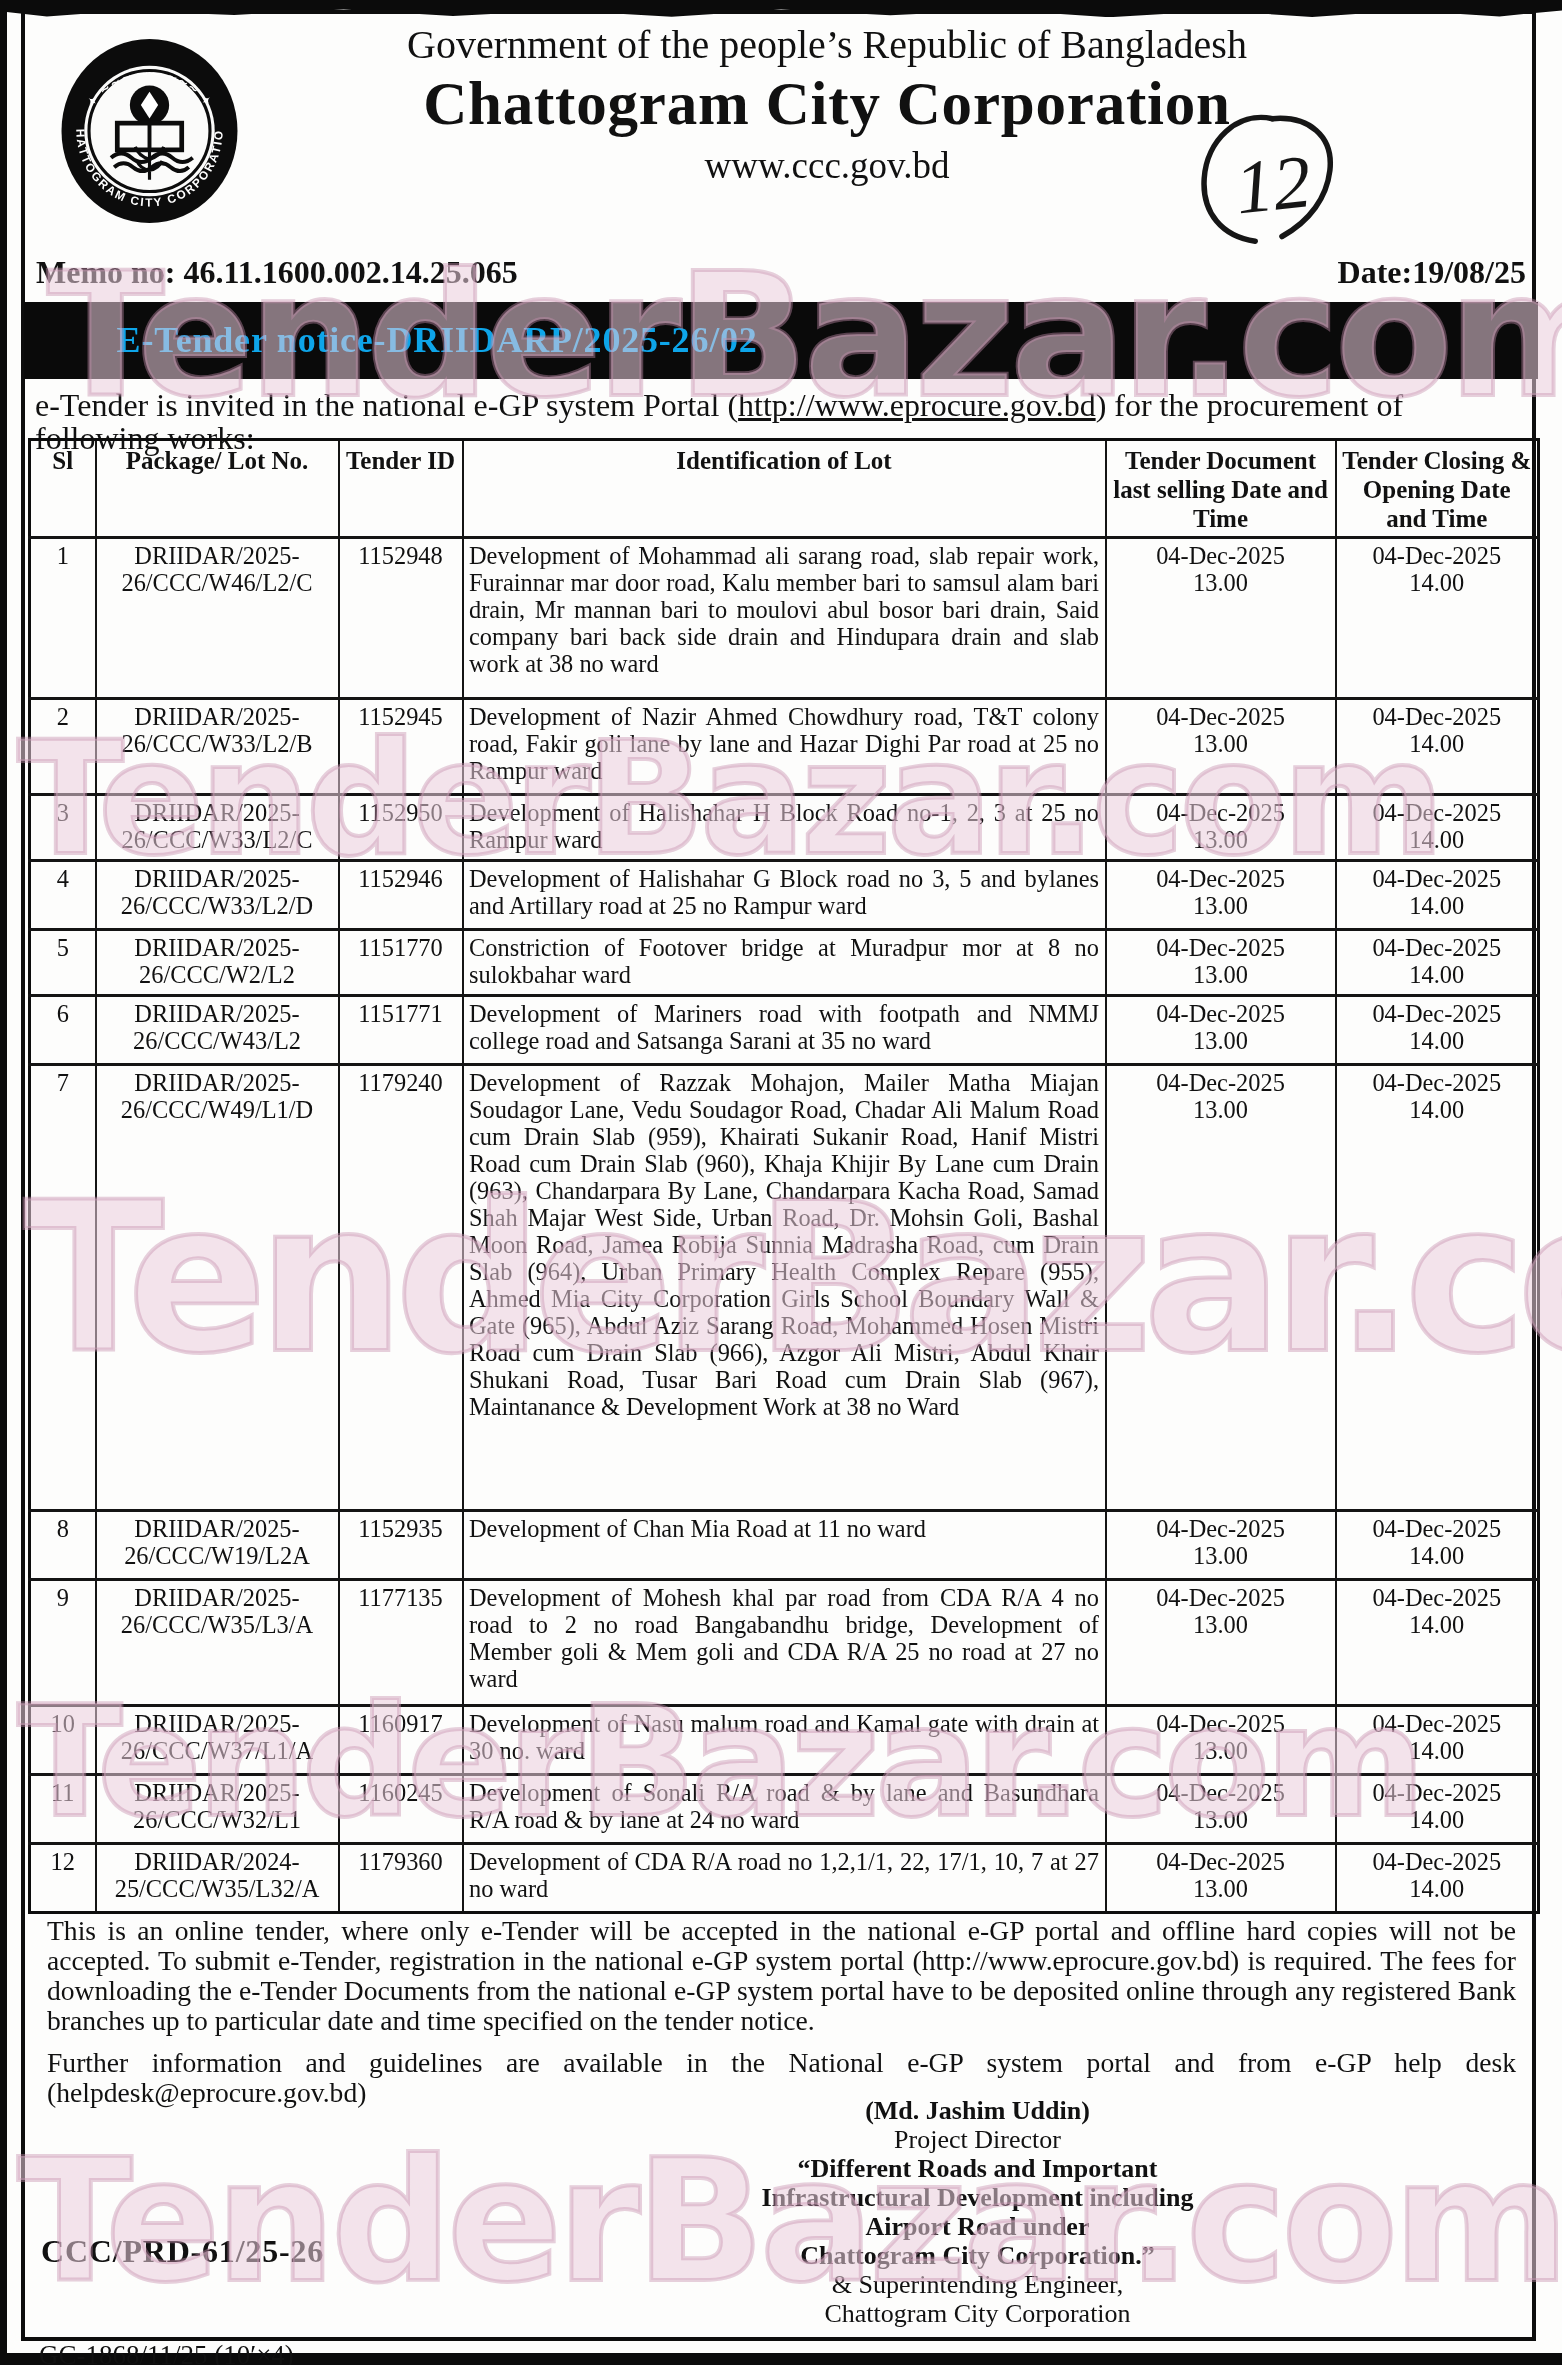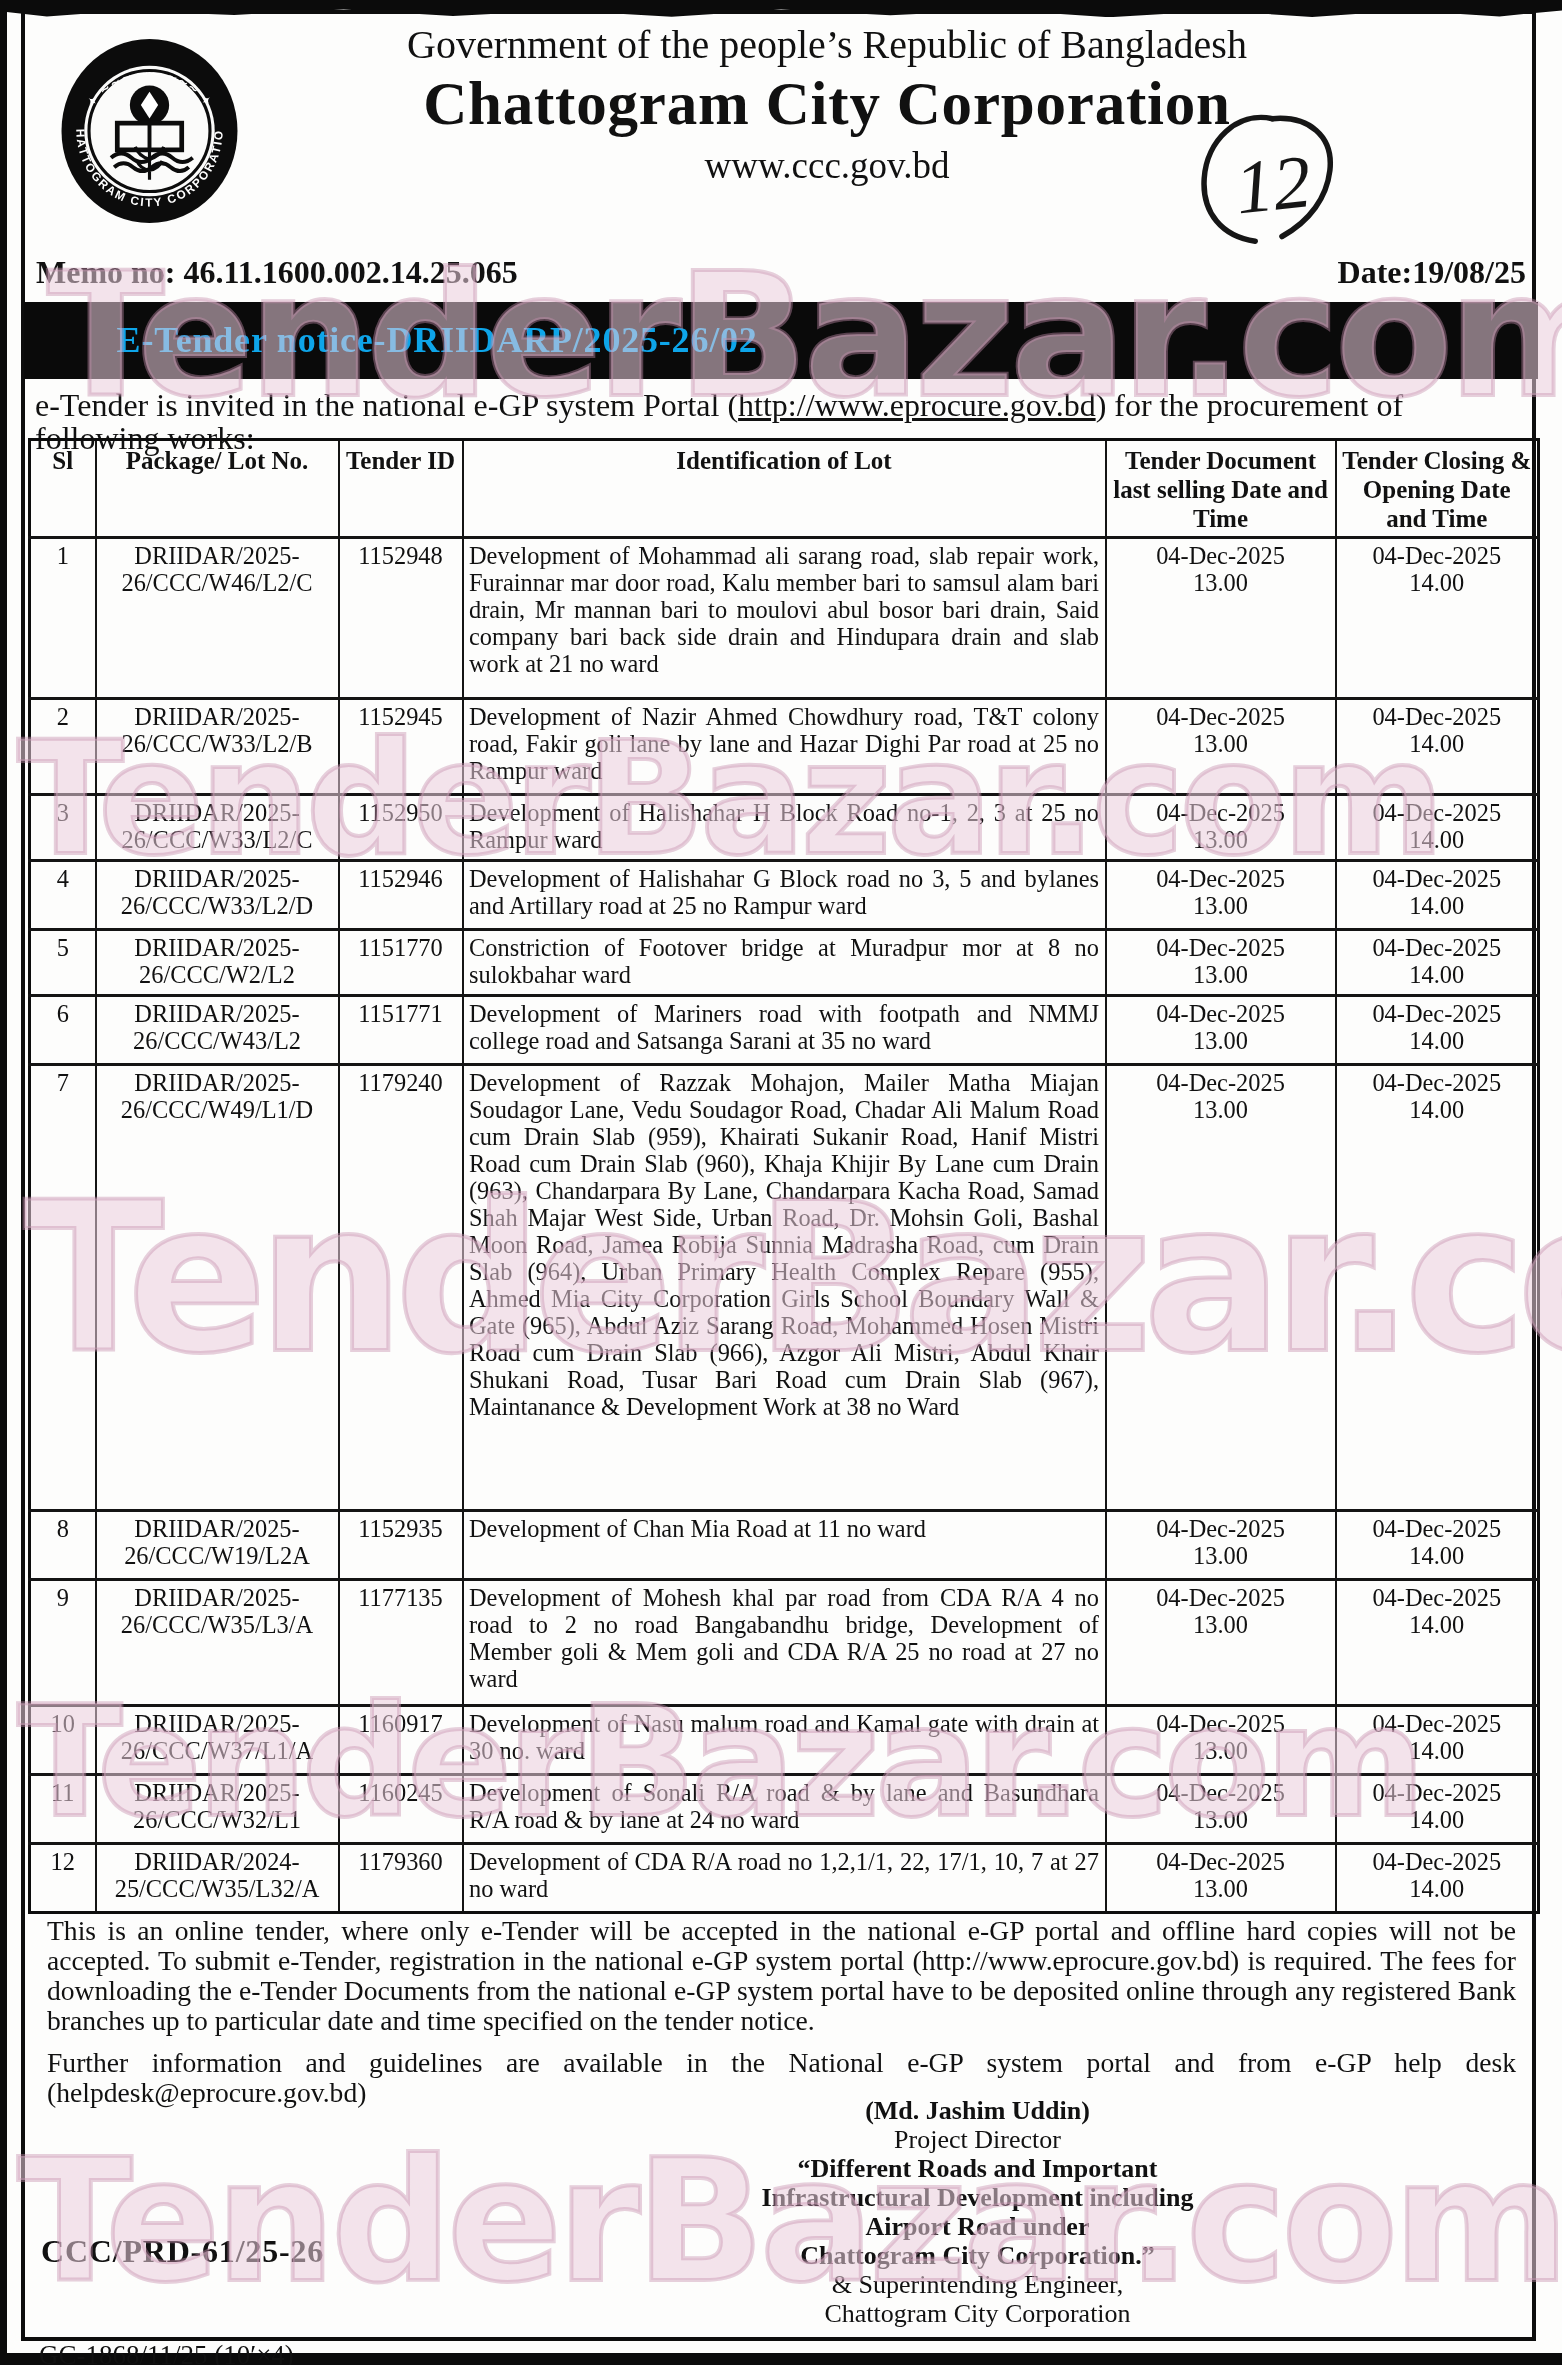--- a/index.html
+++ b/index.html
@@ -141,21 +141,21 @@
         <th>Identification of Lot</th>
         <th>Tender Document last selling Date and Time</th>
         <th>Tender Closing &amp; Opening Date and Time</th>
       </tr>
     </thead>
     <tbody>
         <tr>
           <td class="c-sl">1</td>
           <td class="c-pkg">DRIIDAR/2025-26/CCC/W46/L2/C</td>
           <td class="c-id">1152948</td>
-          <td class="c-ident">Development of Mohammad ali sarang road, slab repair work, Furainnar mar door road, Kalu member bari to samsul alam bari drain, Mr mannan bari to moulovi abul bosor bari drain, Said company bari back side drain and Hindupara drain and slab work at 21 no ward</td>
+          <td class="c-ident">Development of Mohammad ali sarang road, slab repair work, Furainnar mar door road, Kalu member bari to samsul alam bari drain, Mr mannan bari to moulovi abul bosor bari drain, Said company bari back side drain and Hindupara drain and slab work at 38 no ward</td>
           <td class="c-date">04-Dec-2025
 13.00</td>
           <td class="c-date">04-Dec-2025
 14.00</td>
         </tr>
         <tr>
           <td class="c-sl">2</td>
           <td class="c-pkg">DRIIDAR/2025-26/CCC/W33/L2/B</td>
           <td class="c-id">1152945</td>
           <td class="c-ident">Development of Nazir Ahmed Chowdhury road, T&amp;T colony road, Fakir goli lane by lane and Hazar Dighi Par road at 25 no Rampur ward</td>

